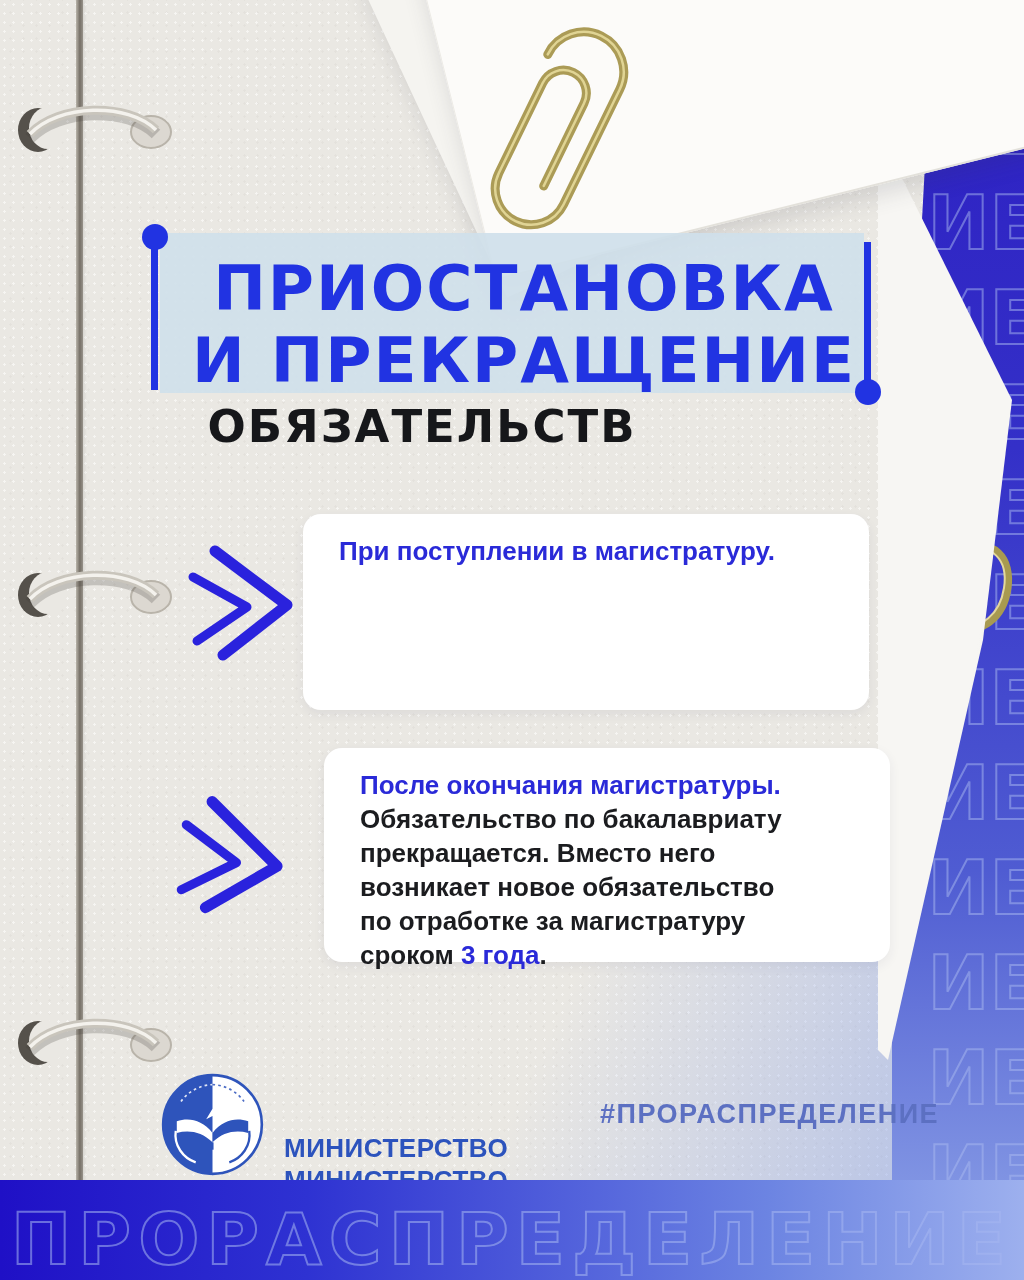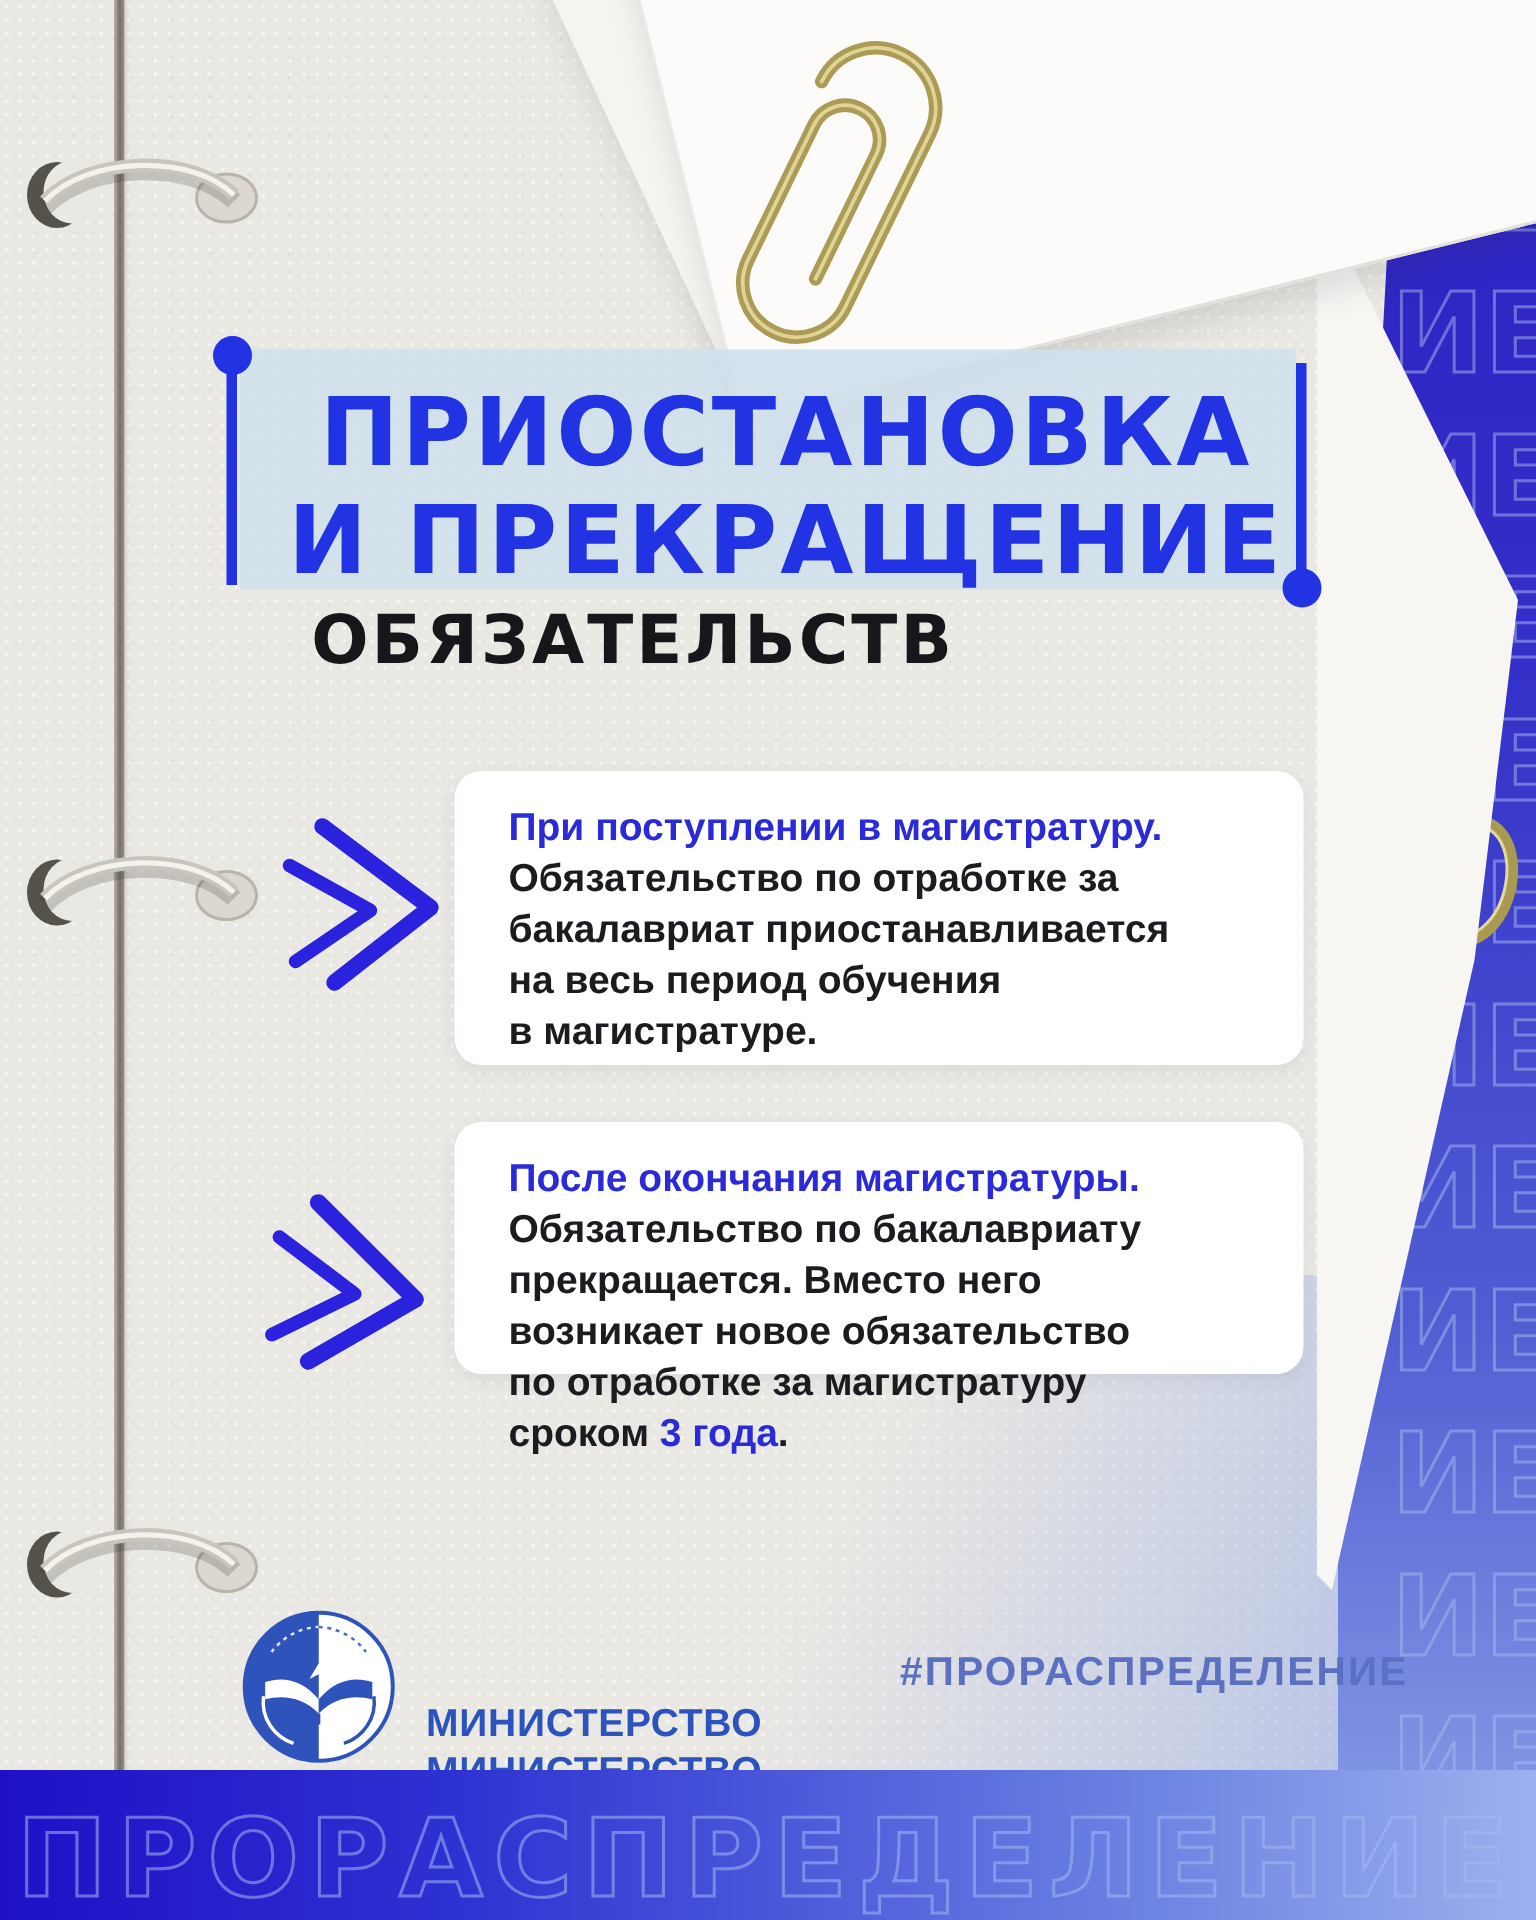--- a/index.html
+++ b/index.html
@@ -45,21 +45,21 @@
   .tbar-right{left:864px;top:242px;height:150px;}
   .tdot{position:absolute;width:26px;height:26px;border-radius:50%;background:#2133e2;z-index:8;}
   .tdot-left{left:142px;top:224px;}
   .tdot-right{left:855px;top:379px;}
   .subtitle{position:absolute;left:0;top:400px;width:844px;z-index:8;text-align:center;
     font-family:"DejaVu Sans",sans-serif;font-weight:bold;font-size:45px;letter-spacing:2px;color:#16171a;}
   
   .card{position:absolute;left:303px;width:566px;background:#fff;border-radius:18px;z-index:7;
     box-shadow:0 4px 12px rgba(40,40,80,.07);padding:20px 18px 16px 36px;box-sizing:border-box;}
   .card1{top:514px;height:196px;}
-  .card2{top:748px;height:168px;}
+  .card2{top:748px;height:214px;margin-left:21px;}
   .card-heading{margin:0;font-size:26px;line-height:34px;font-weight:bold;color:#2a2ad8;}
   .card-body{font-size:26px;line-height:34px;font-weight:bold;color:#1b1c1f;white-space:pre-line;}
   .accent{color:#2a2ad8;}
   .arrow{position:absolute;z-index:7;}
   .arrow1{left:183px;top:543px;}
   .arrow2{left:172px;top:797px;transform:rotate(8deg);}
   
   .wash{position:absolute;left:340px;top:850px;width:684px;height:332px;z-index:1;
     background:linear-gradient(115deg,rgba(135,160,232,0) 35%,rgba(135,160,232,.55) 92%);}
   
@@ -155,24 +155,20 @@
     <path d="M32,8 L104,62 L40,112" fill="none" stroke="#2a22dd" stroke-width="11" stroke-linecap="round" stroke-linejoin="round"></path>
     <path d="M10,34 L64,64 L14,98" fill="none" stroke="#2a22dd" stroke-width="9" stroke-linecap="round" stroke-linejoin="round"></path>
   </svg>
   <svg class="arrow arrow2" width="122" height="122" viewBox="0 0 120 120">
     <path d="M32,8 L104,62 L40,112" fill="none" stroke="#2a22dd" stroke-width="11" stroke-linecap="round" stroke-linejoin="round"></path>
     <path d="M10,34 L64,64 L14,98" fill="none" stroke="#2a22dd" stroke-width="9" stroke-linecap="round" stroke-linejoin="round"></path>
   </svg>
 
   <div class="card card1">
     <h3 class="card-heading">При поступлении в магистратуру.</h3>
-    <div class="card-body">Обязательство по отработке за
-бакалавриат приостанавливается
-на весь период обучения
-в магистратуре.</div>
   </div>
   <div class="card card2">
     <h3 class="card-heading">После окончания магистратуры.</h3>
     <div class="card-body"><span>Обязательство по бакалавриату
 прекращается. Вместо него
 возникает новое обязательство
 по отработке за магистратуру
 сроком </span><span class="accent">3 года</span><span>.</span></div>
   </div>
 

